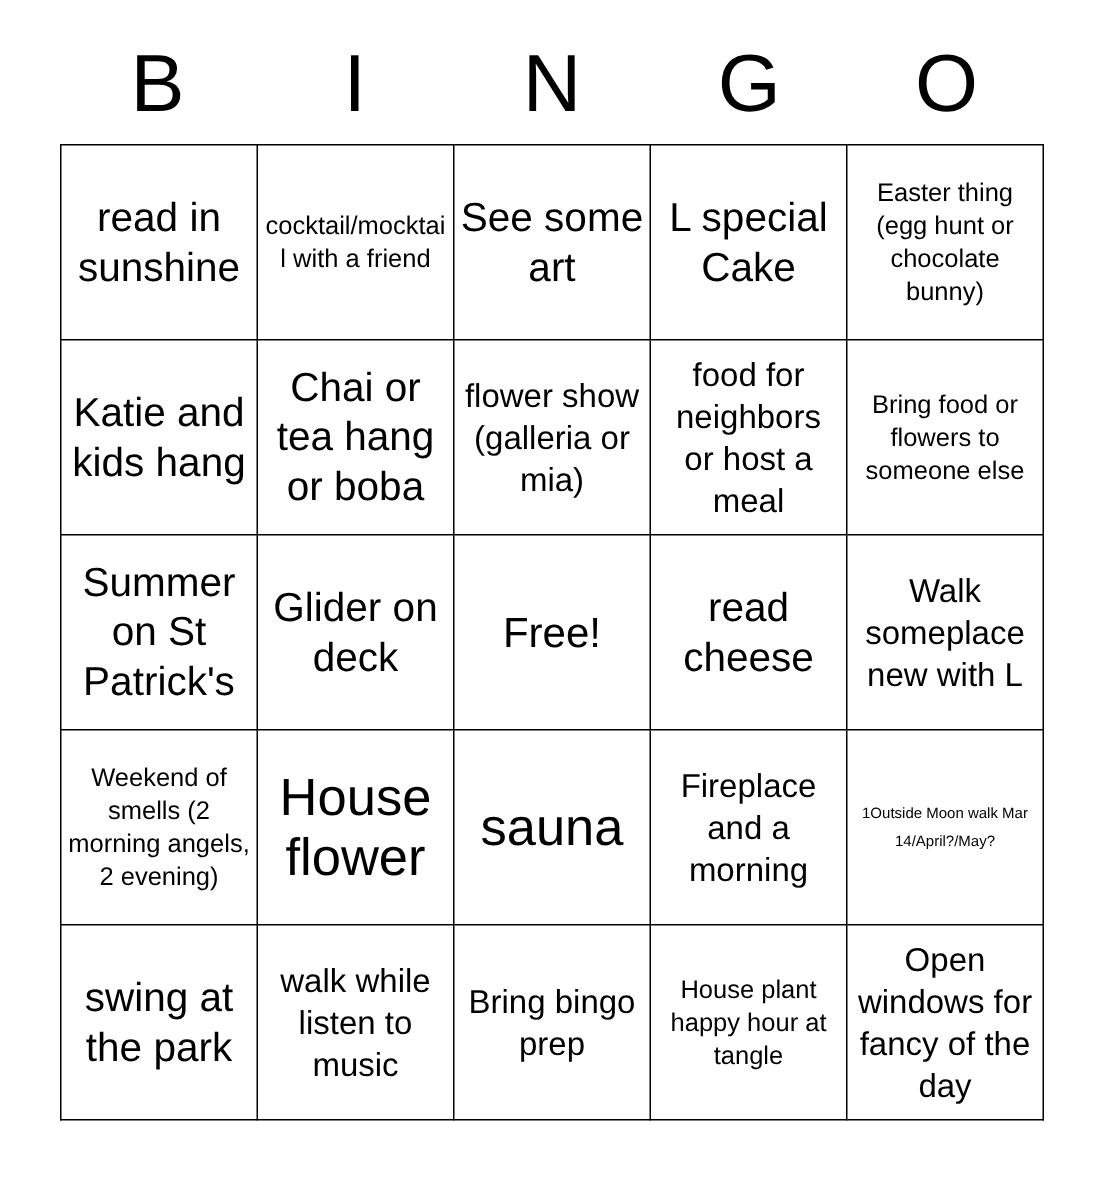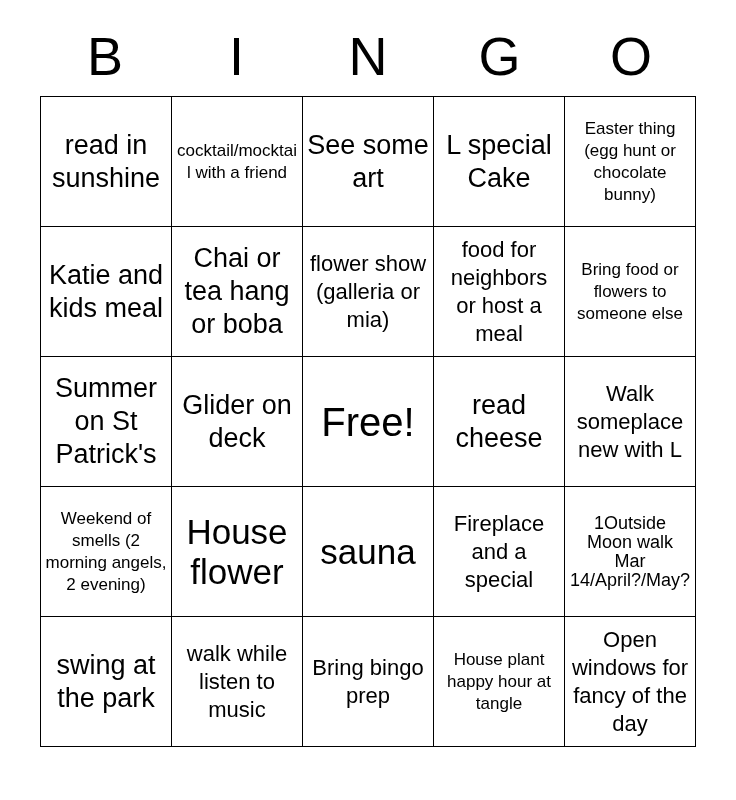--- a/index.html
+++ b/index.html
@@ -55,22 +55,22 @@
     vertical-align: middle;
     padding: 2px 4px;
     box-sizing: border-box;
     overflow: hidden;
     word-wrap: break-word;
   }
   .sz-xl { font-size: 35px; line-height: 40px; }
   .sz-lg { font-size: 27px; line-height: 33px; }
   .sz-md { font-size: 22px; line-height: 28px; }
   .sz-sm { font-size: 17px; line-height: 22px; }
-  .sz-xs { font-size: 18px; line-height: 19px; }
-  .free-cell { font-size: 40px; line-height: 46px; }
+  .sz-xs { font-size: 10px; line-height: 19px; }
+  .free-cell { font-size: 28px; line-height: 46px; }
 </style>
 </head>
 <body>
 
 <div class="card">
 
   <div class="header">
     <div class="header-letter">B</div>
     <div class="header-letter">I</div>
     <div class="header-letter">N</div>
@@ -81,38 +81,38 @@
   <table class="bingo">
     <tbody>
       <tr>
         <td class="sz-lg">read in sunshine</td>
         <td class="sz-sm">cocktail/mocktail with a friend</td>
         <td class="sz-lg">See some art</td>
         <td class="sz-lg">L special Cake</td>
         <td class="sz-sm">Easter thing (egg hunt or chocolate bunny)</td>
       </tr>
       <tr>
-        <td class="sz-lg">Katie and kids meal</td>
+        <td class="sz-lg">Katie and kids hang</td>
         <td class="sz-lg">Chai or tea hang or boba</td>
         <td class="sz-md">flower show (galleria or mia)</td>
         <td class="sz-md">food for neighbors or host a meal</td>
         <td class="sz-sm">Bring food or flowers to someone else</td>
       </tr>
       <tr>
         <td class="sz-lg">Summer on St Patrick's</td>
         <td class="sz-lg">Glider on deck</td>
         <td class="free-cell">Free!</td>
         <td class="sz-lg">read cheese</td>
         <td class="sz-md">Walk someplace new with L</td>
       </tr>
       <tr>
         <td class="sz-sm">Weekend of smells (2 morning angels, 2 evening)</td>
         <td class="sz-xl">House flower</td>
         <td class="sz-xl">sauna</td>
-        <td class="sz-md">Fireplace and a special</td>
+        <td class="sz-md">Fireplace and a morning</td>
         <td class="sz-xs">1Outside Moon walk Mar 14/April?/May?</td>
       </tr>
       <tr>
         <td class="sz-lg">swing at the park</td>
         <td class="sz-md">walk while listen to music</td>
         <td class="sz-md">Bring bingo prep</td>
         <td class="sz-sm">House plant happy hour at tangle</td>
         <td class="sz-md">Open windows for fancy of the day</td>
       </tr>
     </tbody>

